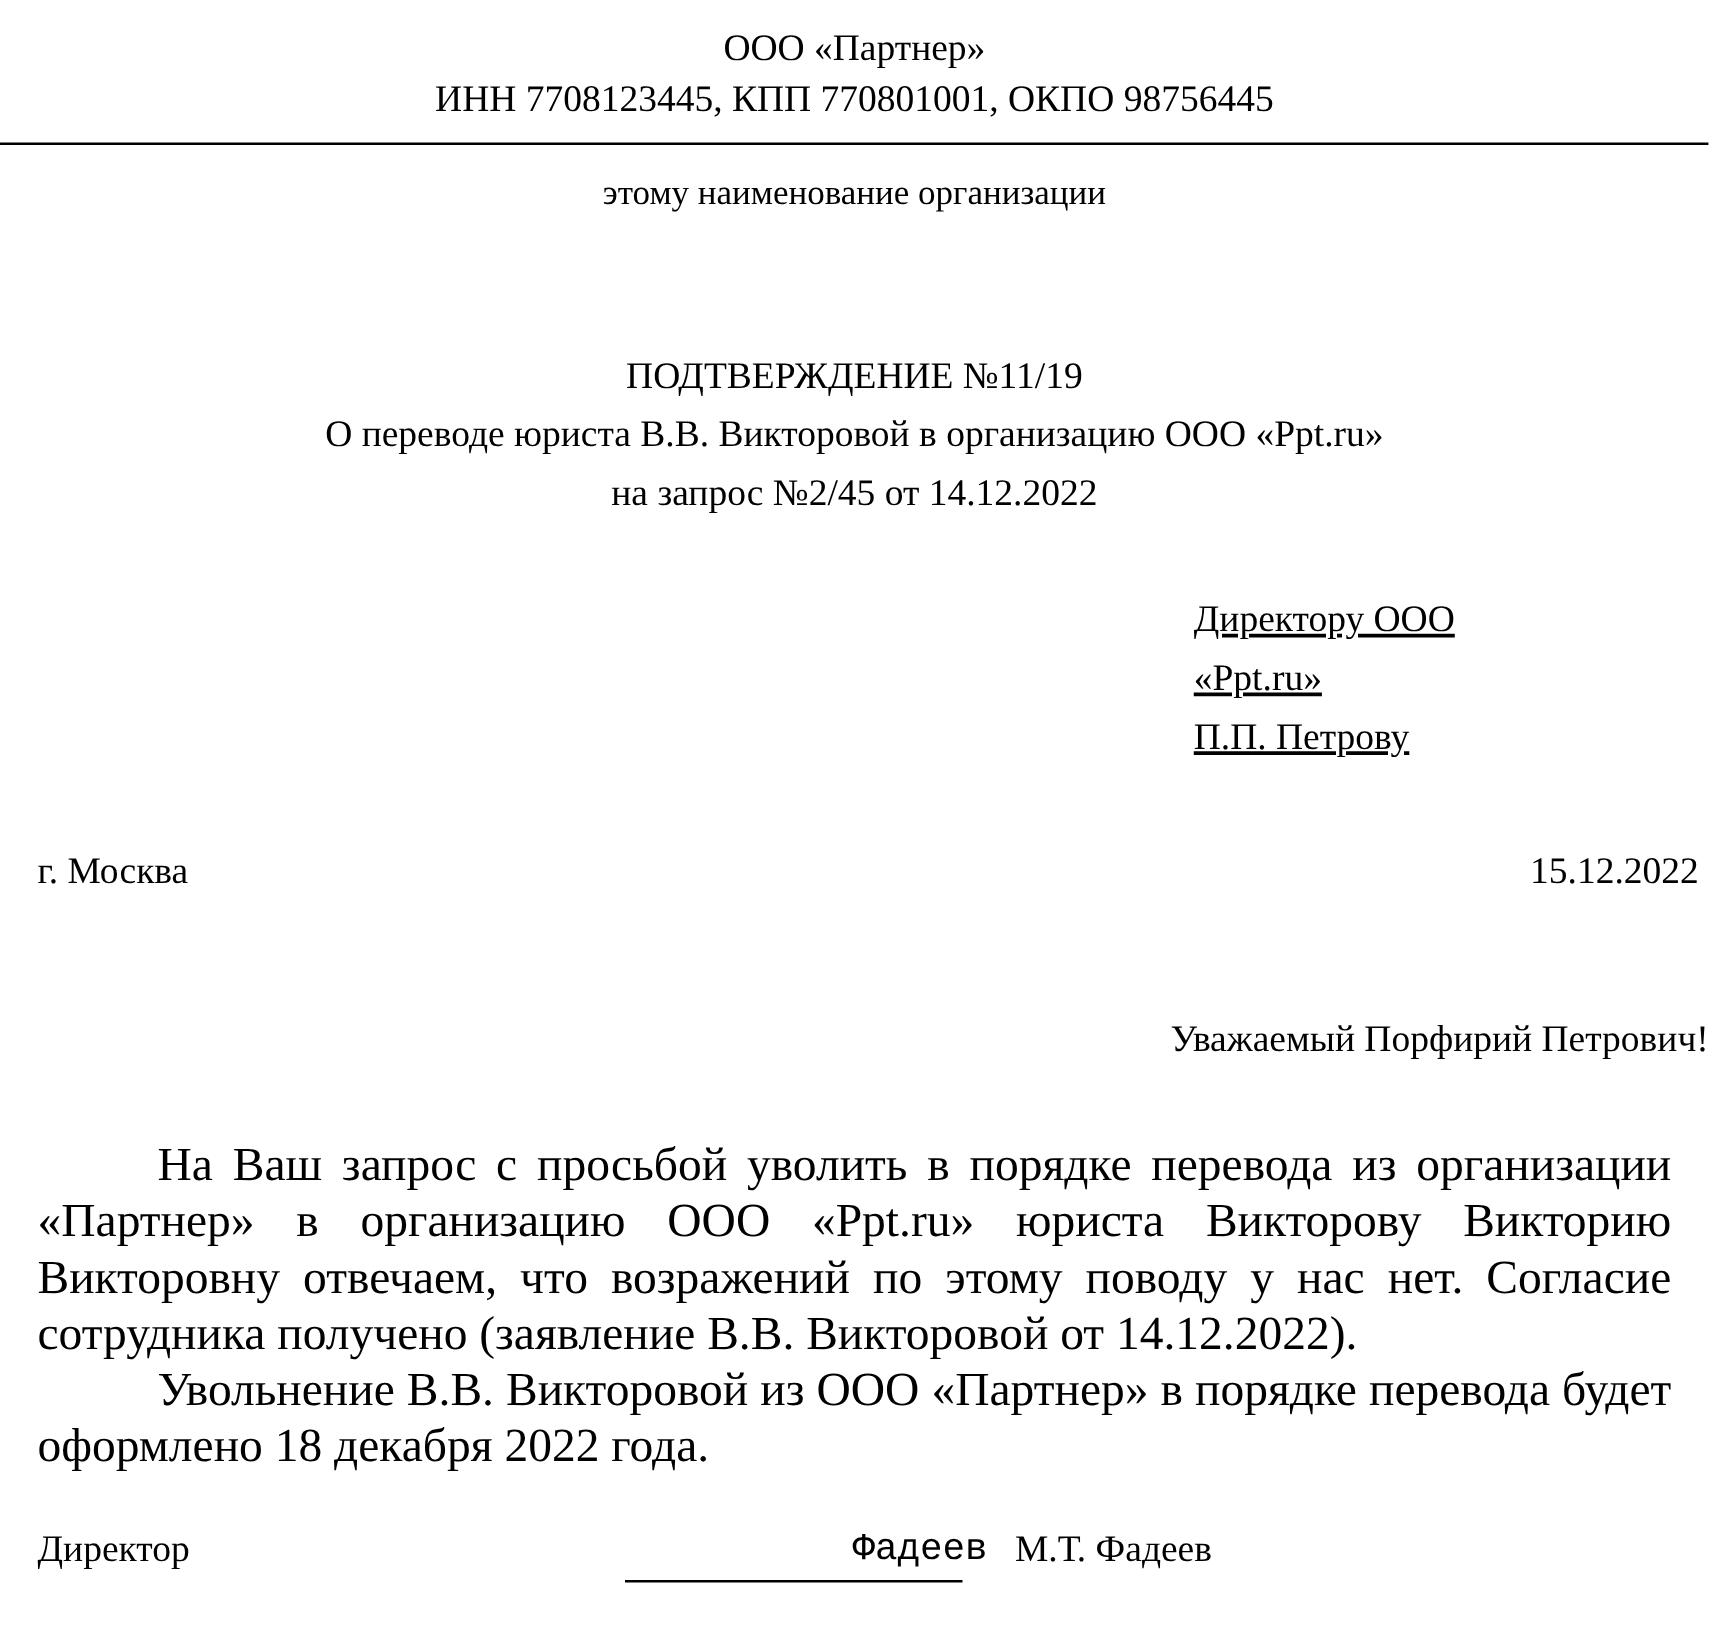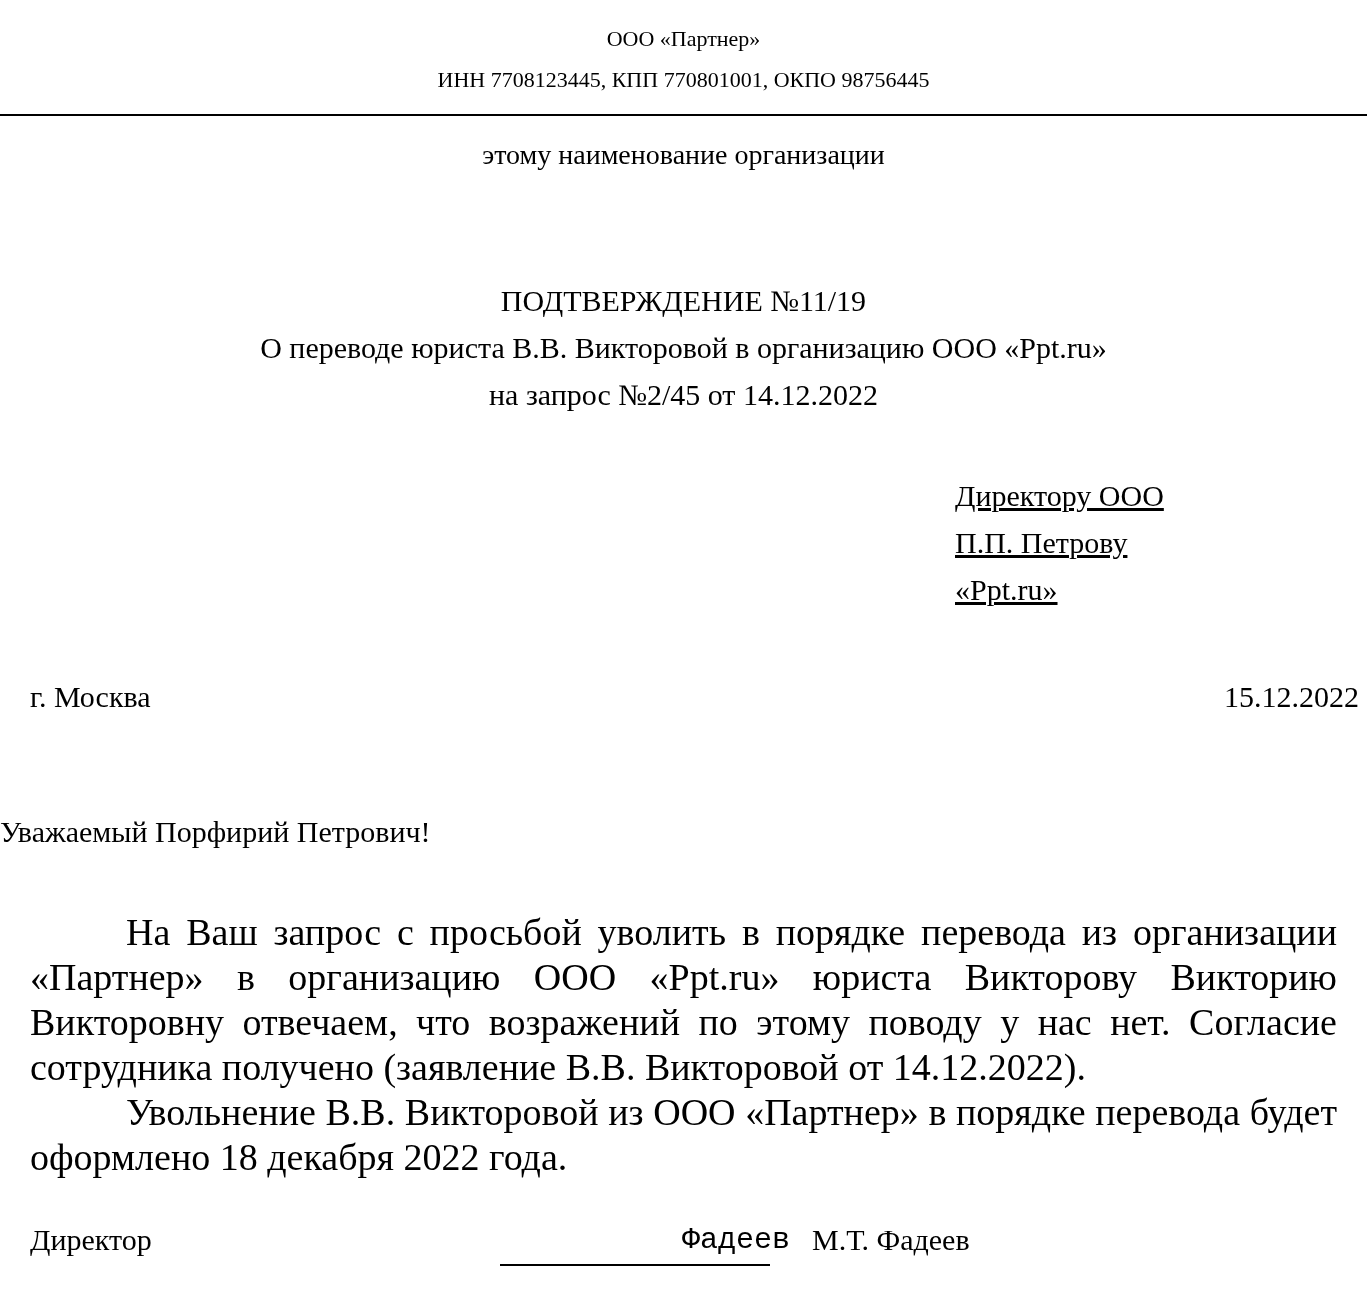--- a/index.html
+++ b/index.html
@@ -16,21 +16,21 @@
     color: #000000;
     overflow: hidden;
     box-sizing: border-box;
   }
 
   .header-block {
     padding-top: 18px;
     text-align: center;
   }
   .header-line {
-    font-size: 22px;
+    font-size: 30px;
     line-height: 41px;
     white-space: nowrap;
   }
 
   .hr {
     margin: 14px 0 0 0;
     border: 0;
     border-top: 2px solid #000000;
     width: 100%;
   }
@@ -64,21 +64,21 @@
     margin-top: 64px;
     display: flex;
     justify-content: space-between;
     align-items: flex-start;
     font-size: 30px;
     line-height: 40px;
     padding: 0 8px 0 30px;
   }
 
   .salutation {
-    text-align: left;
+    text-align: right;
     margin-top: 95px;
     font-size: 30px;
     line-height: 40px;
   }
 
   .body-block {
     margin-top: 58px;
     padding: 0 30px 0 30px;
     font-size: 38px;
     line-height: 45px;
@@ -137,22 +137,22 @@
   <div class="subcaption">этому наименование организации</div>
 
   <div class="title-block">
     <div class="title-line">ПОДТВЕРЖДЕНИЕ №11/19</div>
     <div class="title-line">О переводе юриста В.В. Викторовой в организацию ООО «Ppt.ru»</div>
     <div class="title-line">на запрос №2/45 от 14.12.2022</div>
   </div>
 
   <div class="addressee">
     <div>Директору ООО</div>
+    <div>«Ppt.ru»</div>
     <div>П.П. Петрову</div>
-    <div>«Ppt.ru»</div>
   </div>
 
   <div class="place-date">
     <div>г. Москва</div>
     <div>15.12.2022</div>
   </div>
 
   <div class="salutation">Уважаемый Порфирий Петрович!</div>
 
   <div class="body-block">

